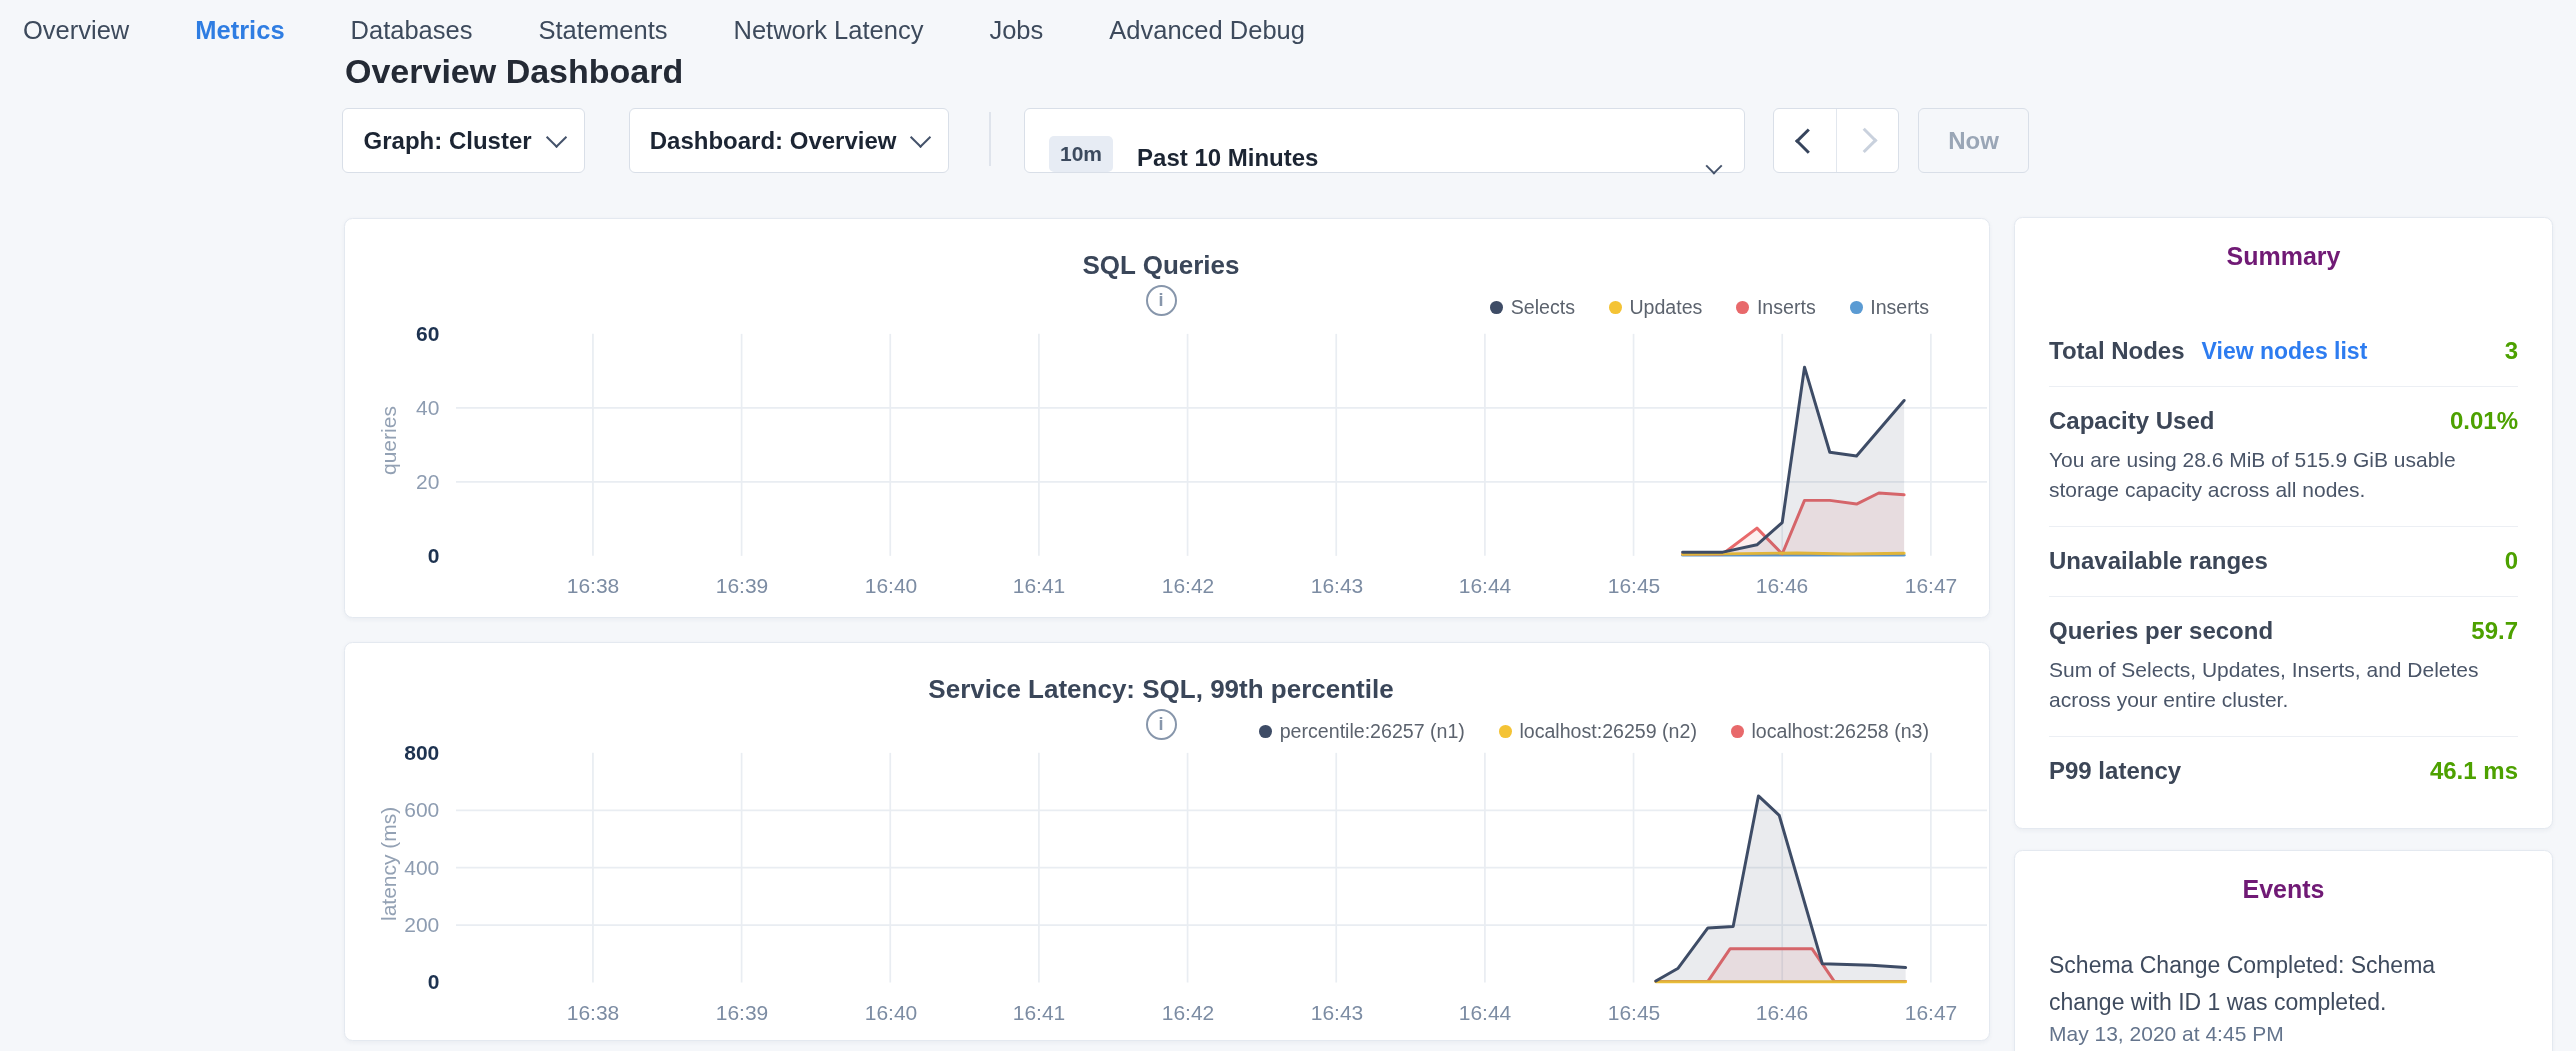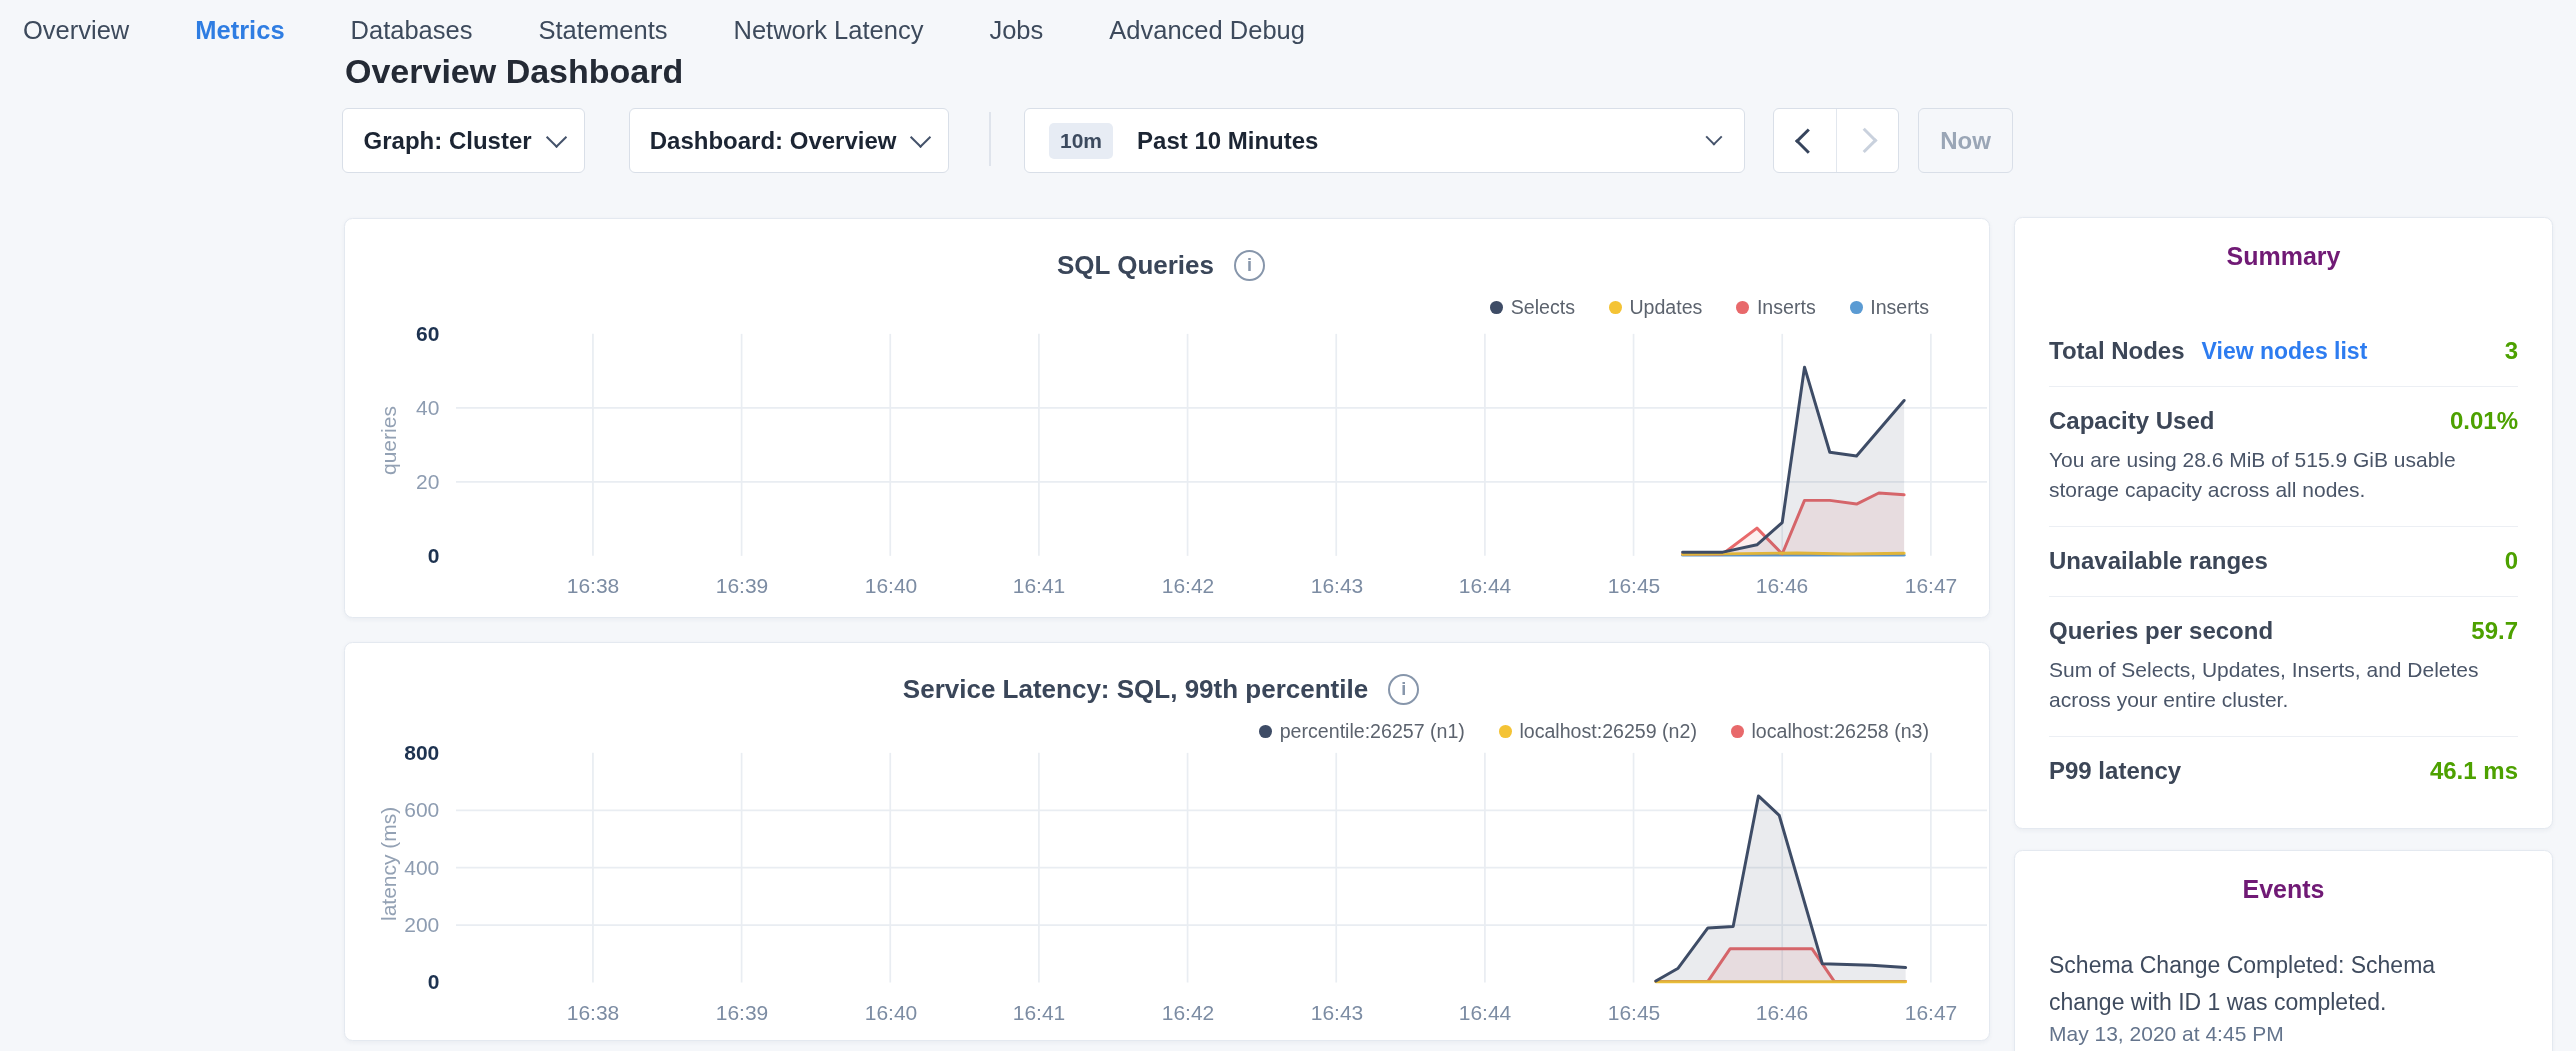--- a/index.html
+++ b/index.html
@@ -11,36 +11,36 @@
   .side-item{margin-left:23px;font-size:25.5px;line-height:25.5px;font-weight:500;color:#3d4a5c;cursor:pointer;white-space:nowrap;}
   .side-item.active{color:#2f7de2;font-weight:700;}
   
   .page-title{position:absolute;left:345px;top:29px;font-size:34px;font-weight:700;color:#242a35;}
   .btn{position:absolute;box-sizing:border-box;background:#fff;border:1.7px solid #d9dfe8;border-radius:6px;
        display:flex;align-items:center;justify-content:center;font-weight:700;font-size:24px;color:#1c2533;cursor:pointer;}
   .chev{width:12.8px;height:12.8px;border-left:2.6px solid #44526a;border-bottom:2.6px solid #44526a;
         transform:rotate(-45deg);margin-top:-6.8px;flex:none;}
   .toolbar-divider{position:absolute;left:989px;top:112px;width:1.7px;height:54px;background:#dfe4ec;}
   .timebox{position:absolute;left:1024px;top:108px;width:721px;height:65px;box-sizing:border-box;background:#fff;
-           border:1.7px solid #d9dfe8;border-radius:6px;display:flex;align-items:center;padding:0 24px;cursor:pointer;}
+           border:1.7px solid #d9dfe8;border-radius:6px;display:flex;align-items:flex-end;padding:0 24px;cursor:pointer;}
   .timebadge{background:#e7ecf4;border-radius:5.1px;padding:6px 11px;font-weight:700;font-size:21px;color:#3c4a5e;}
   .timelabel{margin-left:24px;font-weight:700;font-size:24px;color:#1c2533;}
   .timebox .chev{margin-left:auto;width:10.2px;height:10.2px;border-width:2.1px;}
   .arrowgroup{position:absolute;left:1773px;top:108px;width:126px;height:65px;box-sizing:border-box;background:#fff;
               border:1.7px solid #d9dfe8;border-radius:6px;display:flex;}
   .arrowcell{flex:1;display:flex;align-items:center;justify-content:center;cursor:pointer;}
   .arrowcell:first-child{border-right:1.7px solid #e2e7ee;}
   .chev-left{width:14.5px;height:14.5px;border-left:3.4px solid #36445c;border-bottom:3.4px solid #36445c;transform:rotate(45deg);margin-left:5.1px;}
   .chev-right{width:14.5px;height:14.5px;border-left:3.4px solid #c9d1dd;border-bottom:3.4px solid #c9d1dd;transform:rotate(-135deg);margin-right:5.1px;}
-  .now-btn{left:1918px;top:108px;width:95px;height:65px;background:transparent;color:#9aa6b6;}
+  .now-btn{left:1918px;top:108px;width:111px;height:65px;background:transparent;color:#9aa6b6;}
   
   .card{position:absolute;background:#fff;border:1.7px solid #e4e9f0;border-radius:8.5px;box-sizing:border-box;
         box-shadow:0 1.7px 4.3px rgba(44,62,92,0.05);}
   .chart-card{left:344px;width:1646px;}
-  .chart-title-row{position:absolute;top:31px;left:0;right:12px;display:flex;justify-content:center;align-items:center;gap:20px;}
+  .chart-title-row{position:absolute;top:31px;left:0;right:12px;display:flex;justify-content:center;align-items:center;gap:4px;flex-direction:column;}
   .chart-title{font-size:26px;font-weight:700;color:#3a4659;}
   .info-icon{width:27px;height:27px;border:2.1px solid #8796ab;border-radius:50%;color:#8796ab;font-size:18px;font-weight:700;
              display:flex;align-items:center;justify-content:center;cursor:pointer;flex:none;}
   .chart-legend{position:absolute;top:77px;right:60px;display:flex;gap:34px;}
   .legend-item{display:flex;align-items:center;gap:7.7px;font-size:19.6px;color:#5c636e;cursor:pointer;}
   .legend-dot{width:12.8px;height:12.8px;border-radius:50%;flex:none;}
   .plot{position:absolute;}
   .xtick{position:absolute;width:102px;text-align:center;font-size:21px;color:#7c8ca3;}
   .ytick{position:absolute;width:102px;text-align:right;font-size:21px;color:#8d9cb1;}
   .ytick.bold{color:#1d3250;font-weight:700;}

